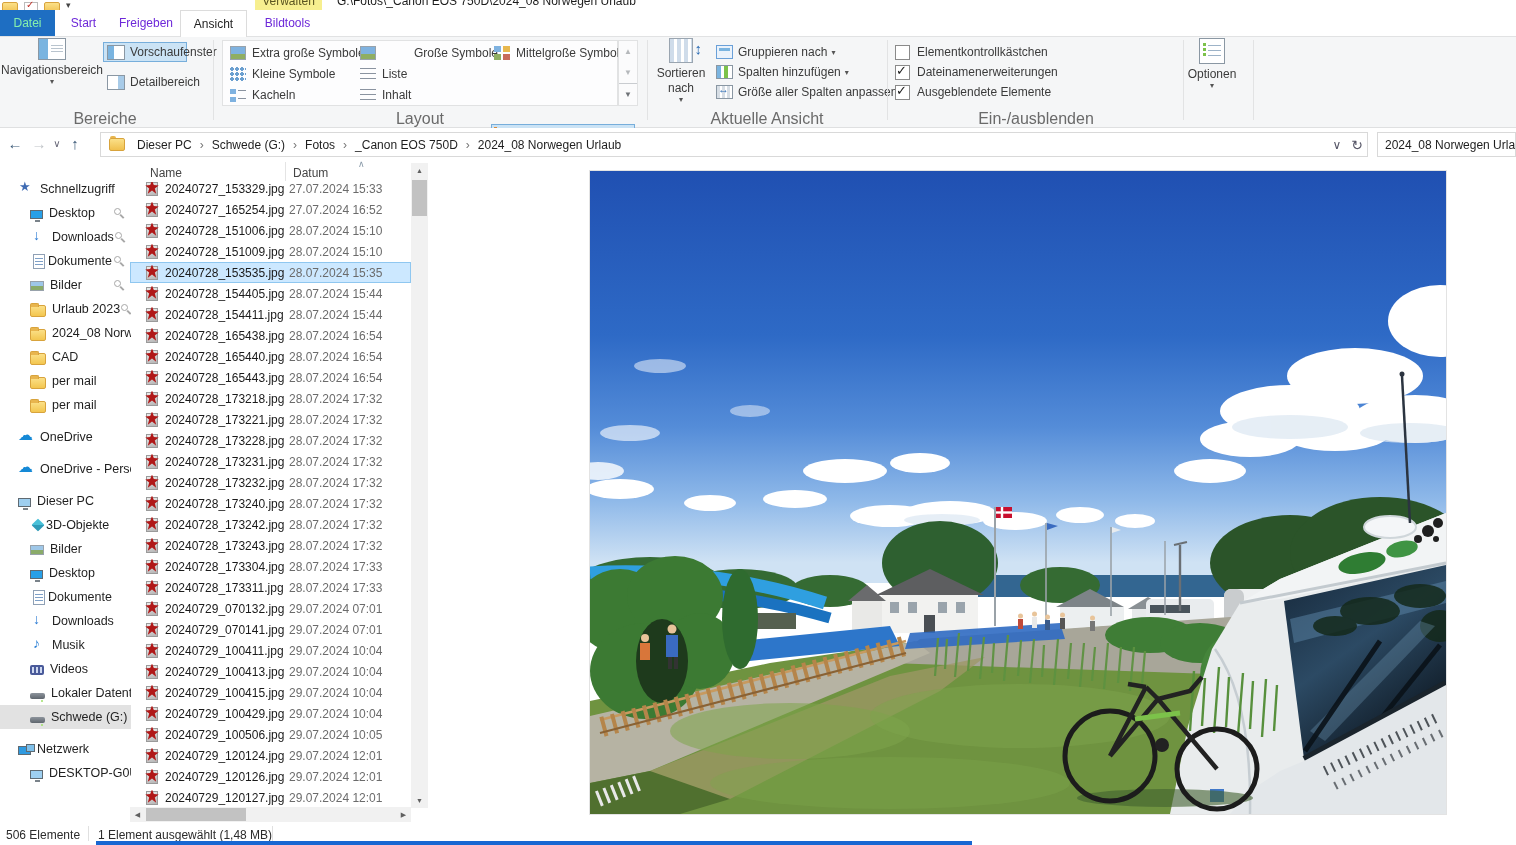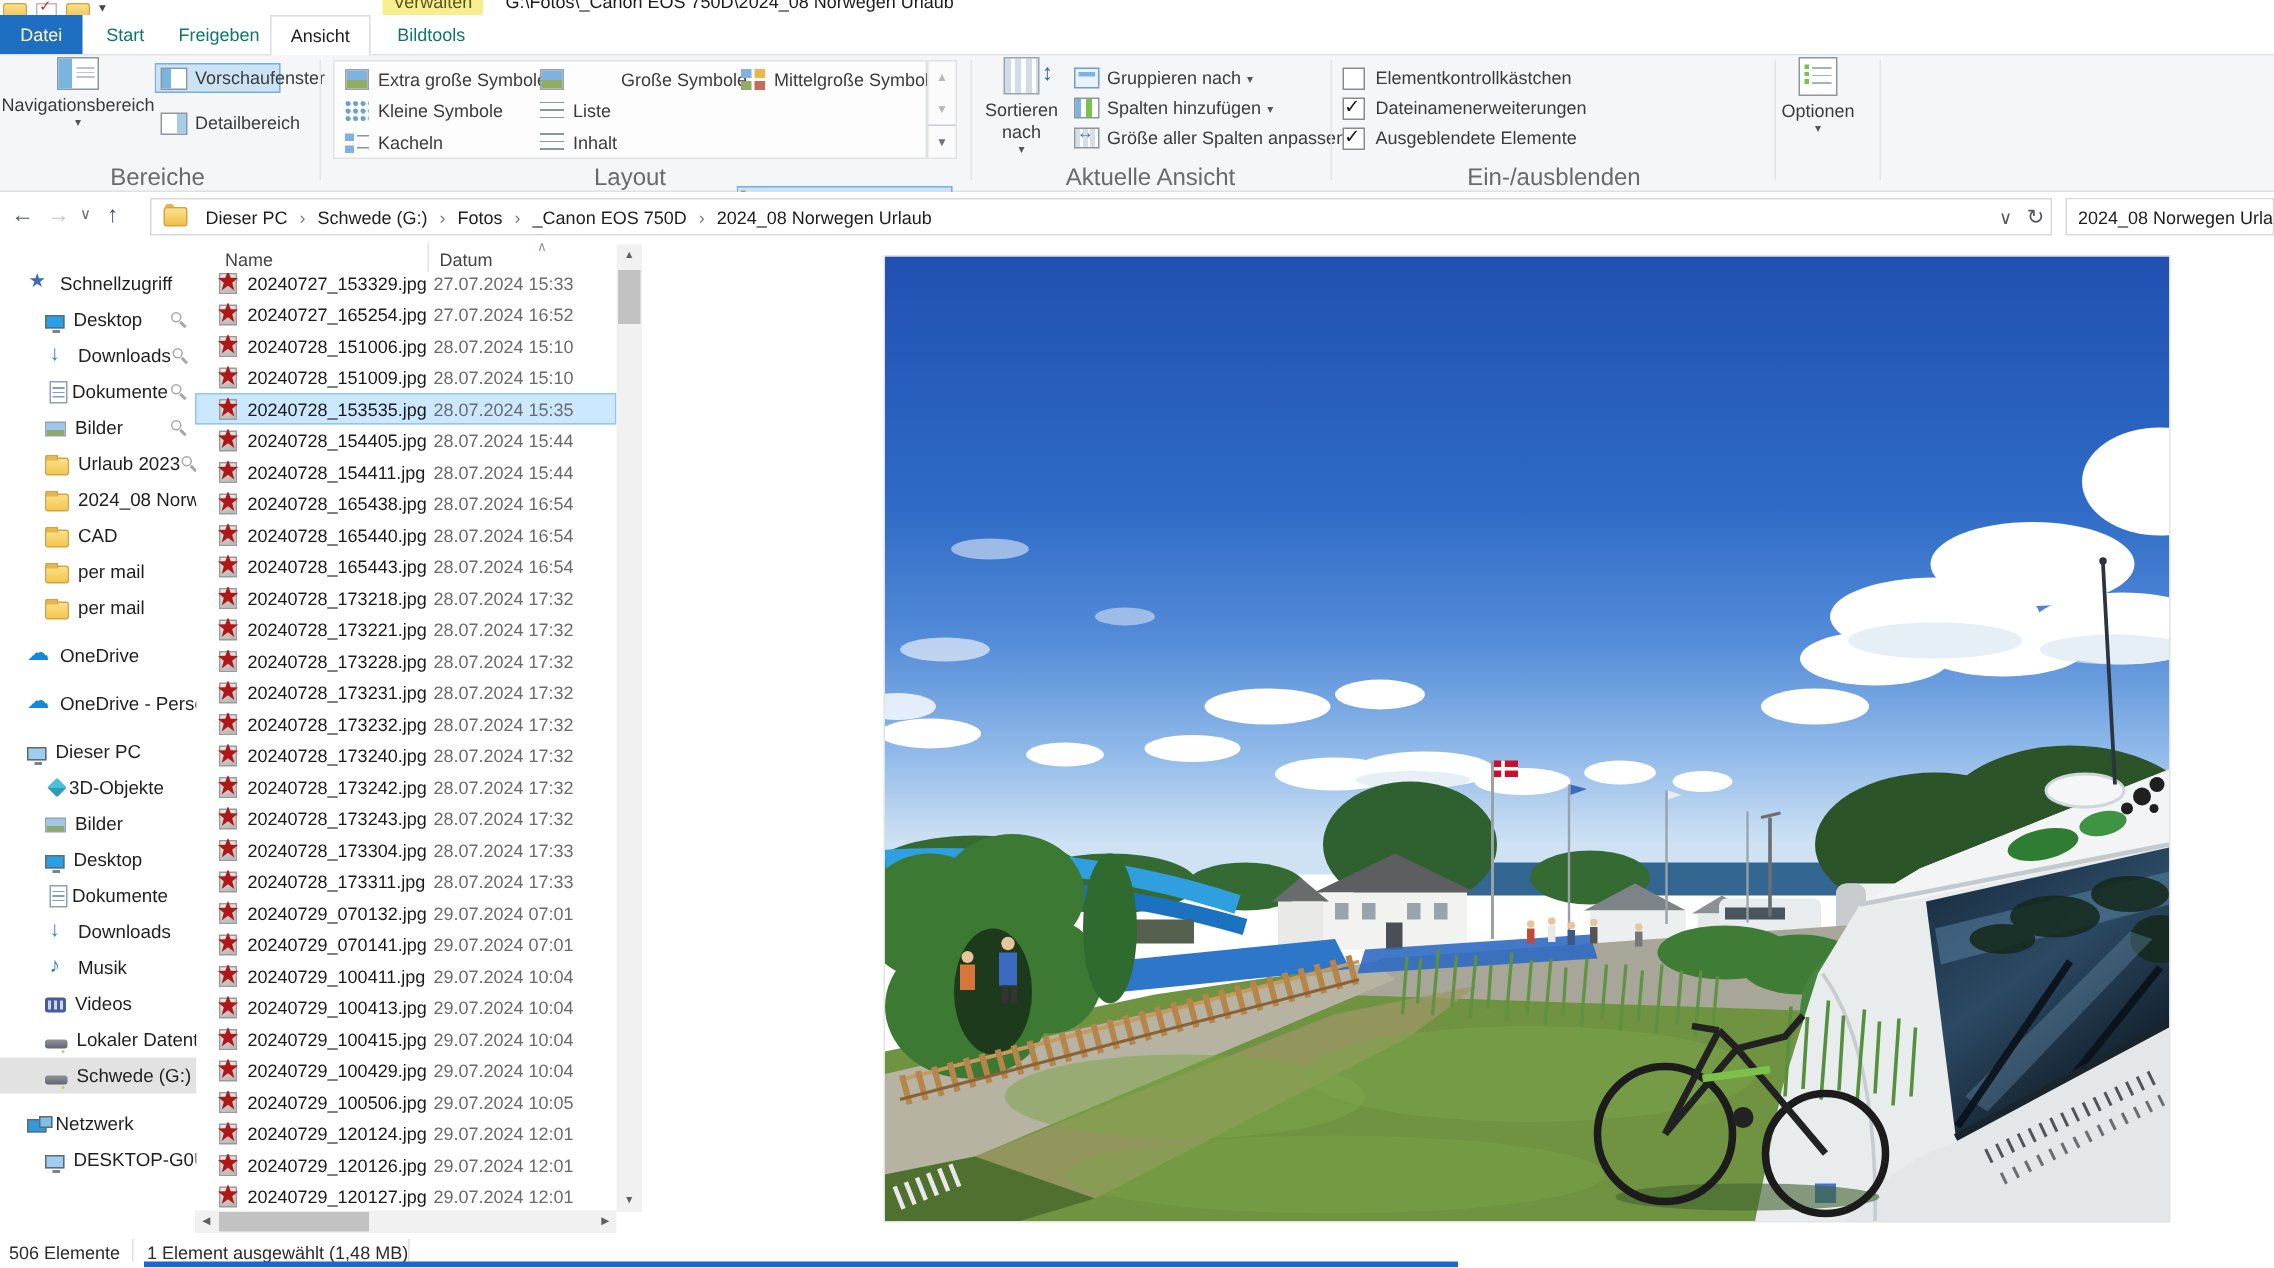--- a/index.html
+++ b/index.html
@@ -13,22 +13,22 @@
   .qat-frag{position:absolute;top:2px;width:14px;height:10px;background:linear-gradient(#fbe088,#f0c04e);border:1px solid #d8a33c;border-radius:2px}
   .qat-check{position:absolute;top:2px;width:12px;height:10px;background:#fff;border:1px solid #bbb}
   .qat-check::after{content:"✓";position:absolute;left:1px;top:-4px;color:#c03028;font-size:10px;font-weight:bold}
   .qat-caret{position:absolute;top:0px;color:#444;font-size:9px}
   .ctx-tab-frag{position:absolute;left:255px;top:0;width:67px;height:10px;background:#f7ef8f;overflow:hidden;text-align:center}
   .ctx-tab-frag span{position:relative;top:-6px;font-size:12px;color:#5a5420}
   .title-frag{position:absolute;left:337px;top:-6px;font-size:12px;color:#1c1c1c;white-space:nowrap}
 
   
   .tabsrow{position:absolute;left:0;top:10px;width:100%;height:26px;background:#fff;border-bottom:1px solid #e1e2e3;z-index:3}
-  .rtab{position:absolute;top:0;height:26px;line-height:26px;text-align:center;color:#0f766e;cursor:default}
-  .rtab.datei{background:var(--datei-blue);color:#fef9c3}
+  .rtab{position:absolute;top:0;height:26px;line-height:26px;text-align:center;color:#6d28d9;cursor:default}
+  .rtab.datei{background:var(--datei-blue);color:#86efac}
   .rtab.active{background:#fff;border:1px solid #dcdcdc;border-bottom:none;height:27px;color:#1f1f1f;z-index:4;box-sizing:border-box}
 
   
   .ribbon{position:absolute;left:0;top:36px;width:100%;height:91px;background:#f5f6f7;border-bottom:1px solid #dfe0e1}
   .rdiv{position:absolute;top:4px;height:80px;width:1px;background:#e2e3e4}
   .glabel{position:absolute;top:74px;font-size:16px;color:#6a6a6a;text-align:center;width:140px}
   .bigbtn{position:absolute;top:2px;height:66px;display:flex;flex-direction:column;align-items:center;cursor:default}
   .bigbtn .lbl{text-align:center;line-height:1.2;color:#3b3b3b;margin-top:3px}
   .drop{font-size:8px;color:#555;line-height:1;margin-top:1px}
   .smallbtn{position:absolute;height:20px;display:flex;align-items:center;color:#3b3b3b;cursor:default;white-space:nowrap}

